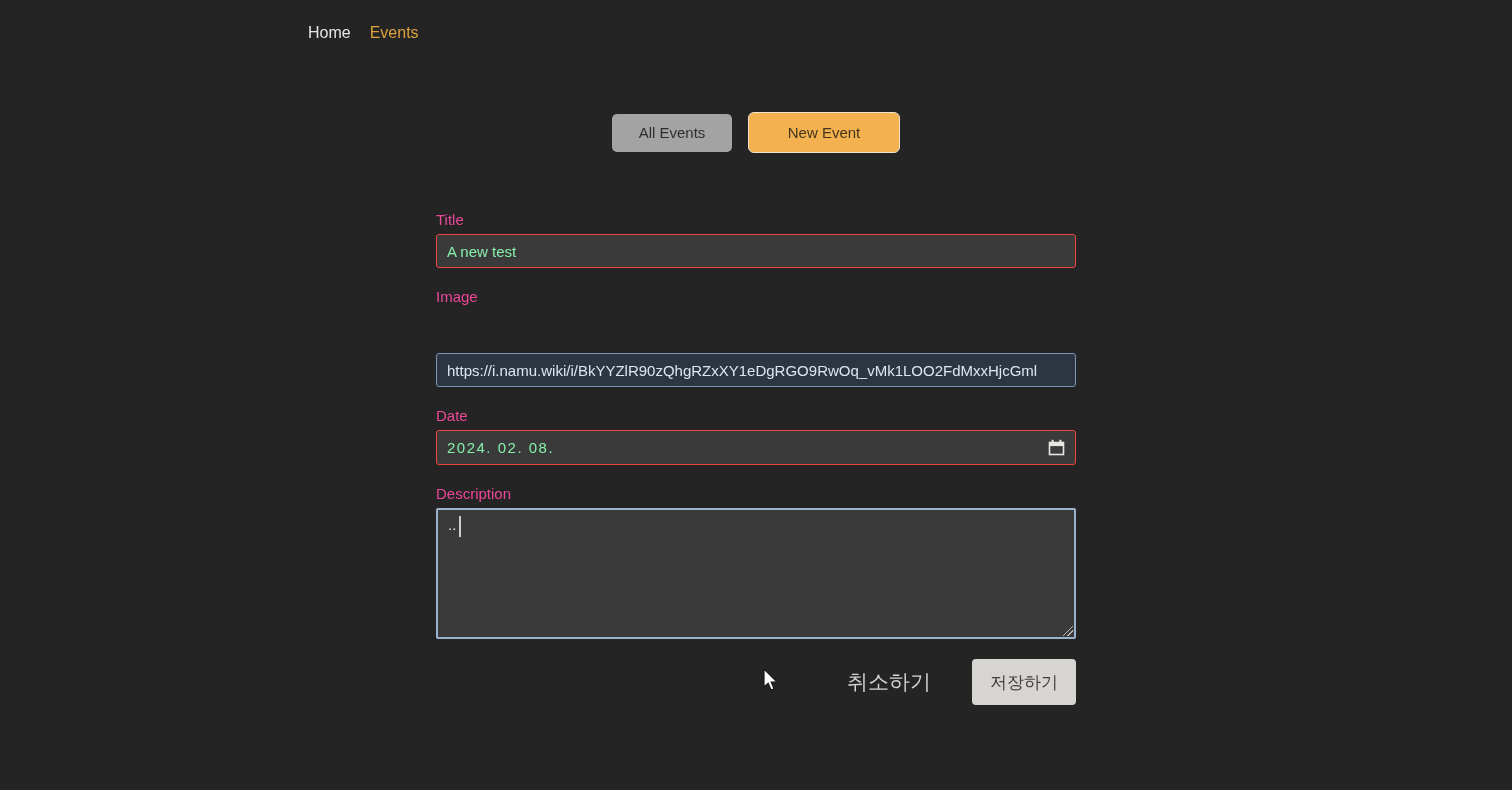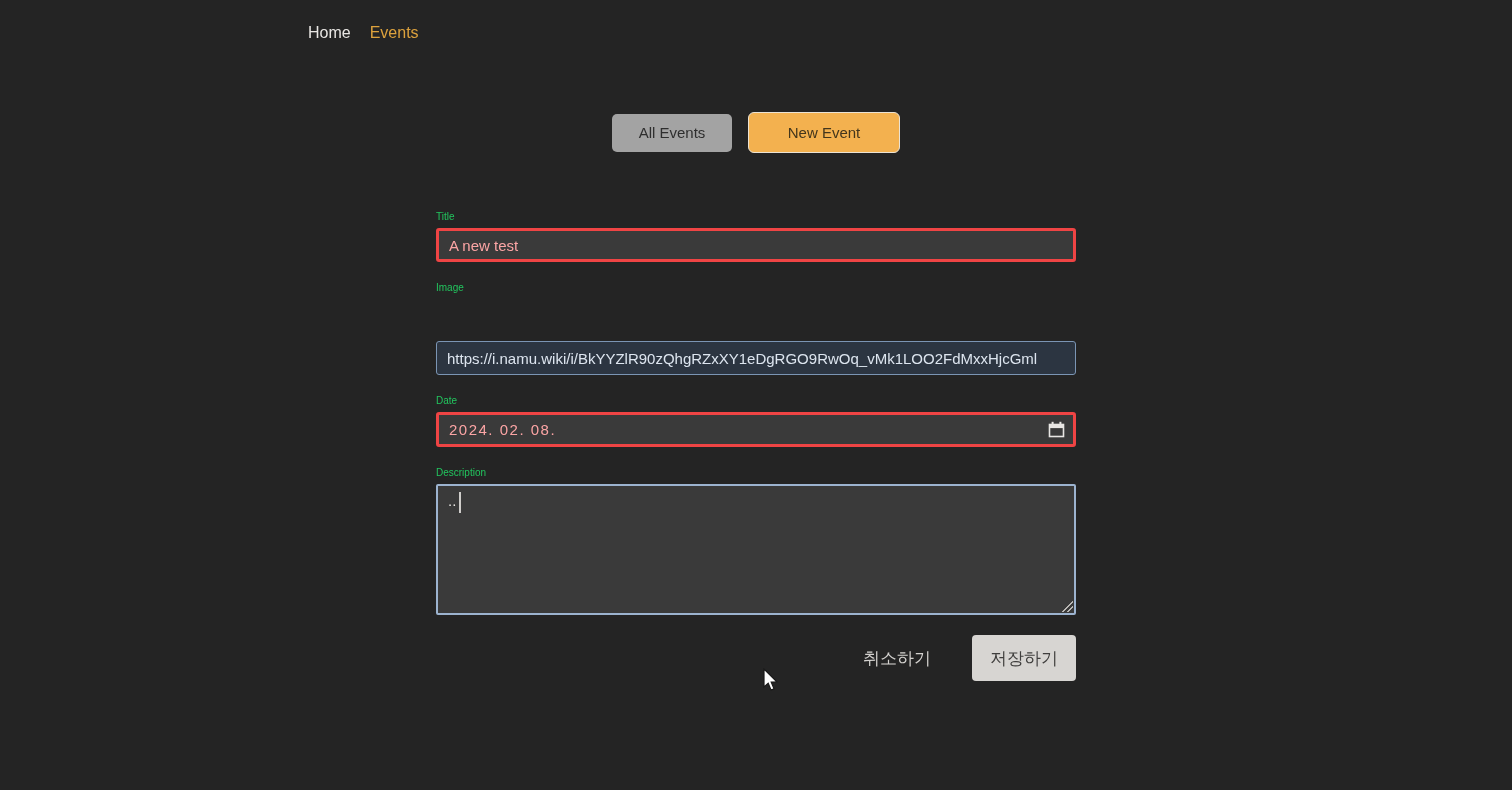--- a/index.html
+++ b/index.html
@@ -63,31 +63,31 @@
 
   
   .form {
     position: absolute;
     left: 436px;
     top: 211px;
     width: 640px;
   }
   .field-label {
     display: block;
-    color: #22c55e;
-    font-size: 10px;
+    color: #ec4899;
+    font-size: 15px;
     margin-bottom: 6px;
   }
   .text-input {
     width: 100%;
     height: 34px;
     background: #3a3a3a;
-    border: 3px solid #ef4444;
+    border: 1px solid #ef4444;
     border-radius: 3px;
-    color: #fca5a5;
+    color: #86efac;
     font-size: 15px;
     font-family: inherit;
     padding: 0 10px;
     outline: none;
   }
   .field-group { margin-bottom: 20px; }
   .input-image {
     background: #2c3541;
     border: 1px solid #7b95b4;
     color: #dde5ef;
@@ -151,21 +151,21 @@
     display: flex;
     justify-content: flex-end;
     align-items: center;
     gap: 41px;
     margin-top: 17px;
   }
   .btn-cancel {
     background: transparent;
     border: none;
     color: #d4d2cf;
-    font-size: 17px;
+    font-size: 21px;
     font-family: inherit;
     cursor: pointer;
     padding: 0;
   }
   .btn-save {
     background: #d7d5d2;
     color: #3f3e3d;
     border: none;
     border-radius: 4px;
     width: 104px;

